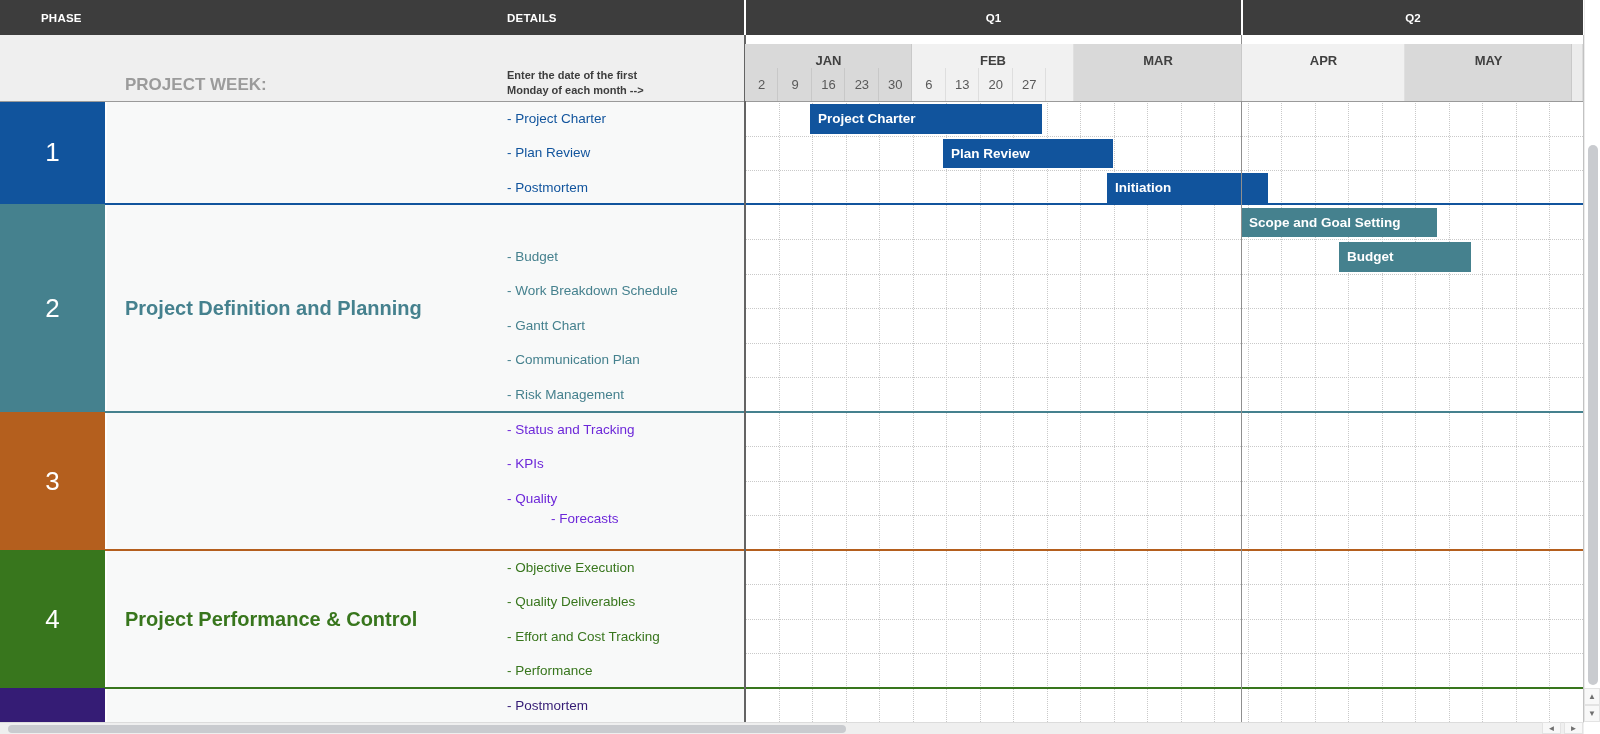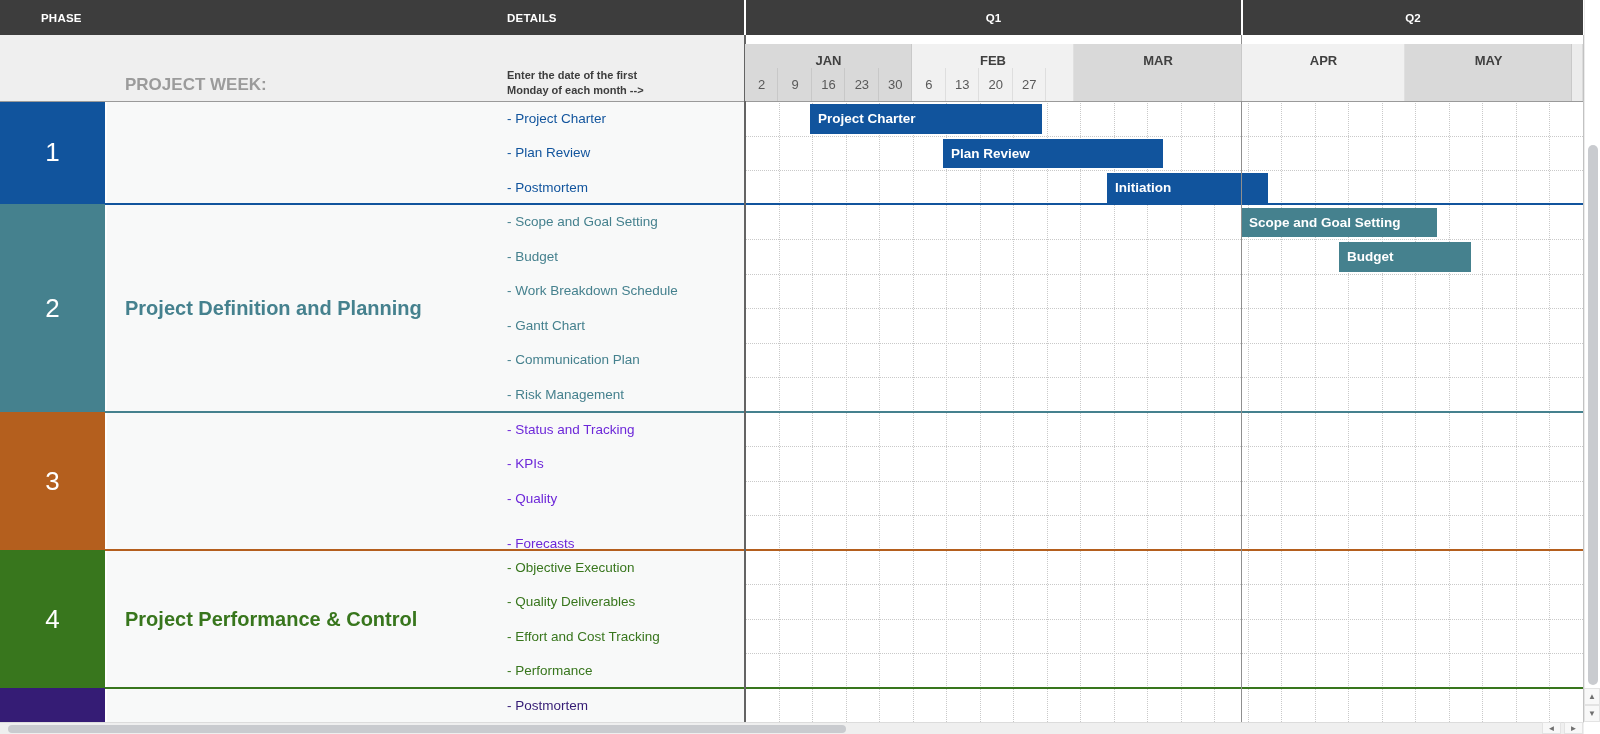--- a/index.html
+++ b/index.html
@@ -66,21 +66,21 @@
   .ps1{top:202.5px;background:#11549d;}
   .ps2{top:410.5px;background:#45818e;}
   .ps3{top:548.5px;background:#b45f1e;}
   .ps4{top:686.5px;background:#38761d;}
 
   
   .bar{height:29.5px;line-height:29.5px;color:#fff;font-size:13.5px;font-weight:bold;
        padding-left:8px;box-sizing:border-box;white-space:nowrap;overflow:hidden;z-index:3;}
   .bar-blue{background:#11549d;} .bar-teal{background:#45818e;}
   .b0{left:810px;top:104px;width:232px;}
-  .b1{left:943px;top:138.5px;width:220px;}
+  .b1{left:943px;top:138.5px;width:170px;}
   .b2{left:1107px;top:173px;width:161px;}
   .b3{left:1241px;top:207.5px;width:196px;}
   .b4{left:1339px;top:242px;width:132px;}
 
   
   .vsb-track{left:1584px;top:0;width:16px;height:722px;background:#ffffff;border-left:1px solid #ebebeb;z-index:7;}
   .vsb-thumb{left:1587.5px;top:145px;width:10px;height:540px;background:#c9cbcf;border-radius:6px;z-index:8;}
   .sb-btn{display:flex;align-items:center;justify-content:center;font-size:8px;color:#707070;
           background:#f8f8f8;border:1px solid #e3e3e3;box-sizing:border-box;z-index:8;}
   .vsb-up{left:1584px;top:688px;width:16px;height:17px;}
@@ -195,30 +195,29 @@
       <span>4</span>
     </div>
   <div class="abs pblock pb5"></div>
 
   <div class="abs ptitle pt2">Project Definition and Planning</div>
   <div class="abs ptitle pt4">Project Performance &amp; Control</div>
 
   <div class="abs drow c1" style="top:101px;">- Project Charter</div>
   <div class="abs drow c1" style="top:135.5px;">- Plan Review</div>
   <div class="abs drow c1" style="top:170.1px;">- Postmortem</div>
-  <div class="abs drow c2" style="top:204.6px;">- Scope and Goal Setting</div>
   <div class="abs drow c2" style="top:239.1px;">- Budget</div>
   <div class="abs drow c2" style="top:273.7px;">- Work Breakdown Schedule</div>
   <div class="abs drow c2" style="top:308.2px;">- Gantt Chart</div>
   <div class="abs drow c2" style="top:342.7px;">- Communication Plan</div>
   <div class="abs drow c2" style="top:377.3px;">- Risk Management</div>
   <div class="abs drow c3" style="top:411.8px;">- Status and Tracking</div>
   <div class="abs drow c3" style="top:446.3px;">- KPIs</div>
   <div class="abs drow c3" style="top:480.9px;">- Quality</div>
-  <div class="abs drow c3" style="top:526px;">- Forecasts</div>
+  <div class="abs drow c3" style="top:501px;margin-left:44px;">- Forecasts</div>
   <div class="abs drow c4" style="top:549.9px;">- Objective Execution</div>
   <div class="abs drow c4" style="top:584.5px;">- Quality Deliverables</div>
   <div class="abs drow c4" style="top:619px;">- Effort and Cost Tracking</div>
   <div class="abs drow c4" style="top:653.5px;">- Performance</div>
   <div class="abs drow c5" style="top:688.1px;">- Postmortem</div>
 
   <div class="abs psep ps1"></div>
   <div class="abs psep ps2"></div>
   <div class="abs psep ps3"></div>
   <div class="abs psep ps4"></div>

